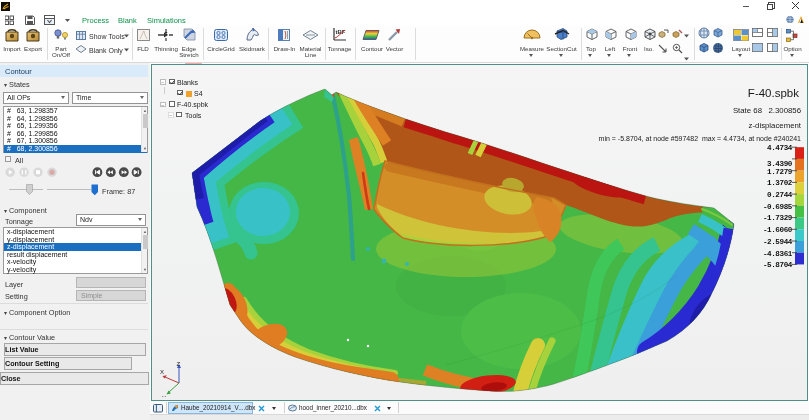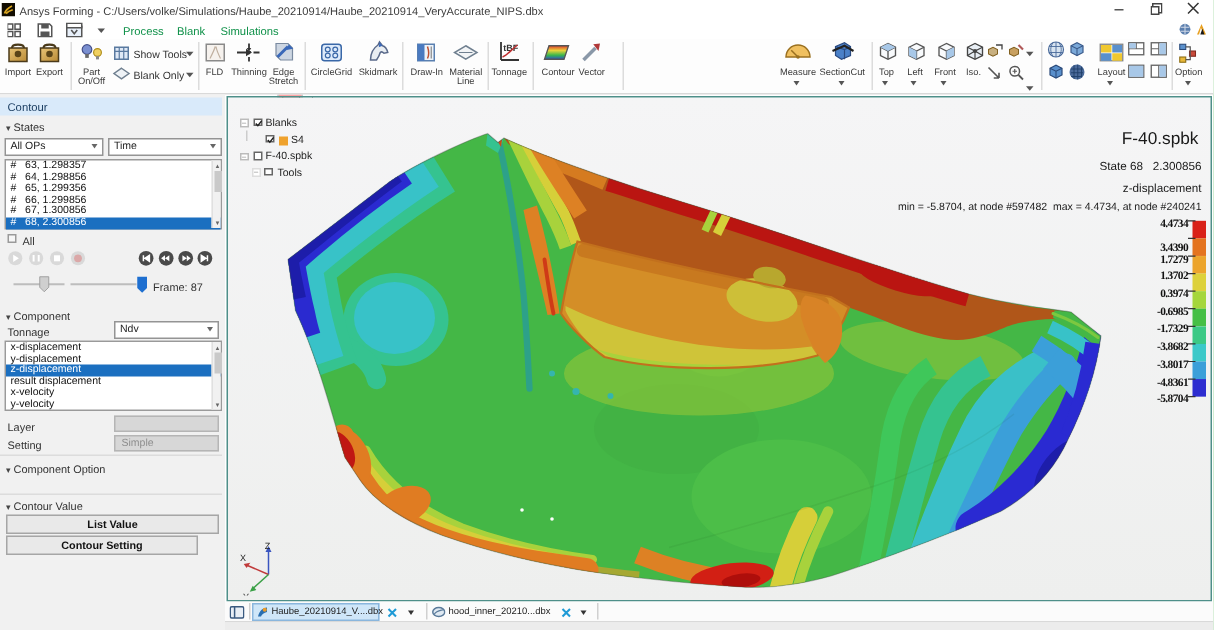--- a/index.html
+++ b/index.html
@@ -25,46 +25,45 @@
   #ctitle { left:0; top:2px; width:148px; height:12px; background:#d9eafa; font-size:7.5px; color:#1c3f63; padding:2px 0 0 5px; }
   .sect { position:absolute; font-size:7.3px; color:#333; }
   .chev { font-size:6px; color:#444; }
   .dd { position:absolute; background:#fff; border:1px solid #949494; font-size:7px; color:#222; padding-left:3px; }
   .dd .dc { position:absolute; right:3px; top:3px; width:0; height:0; border-left:2.5px solid transparent; border-right:2.5px solid transparent; border-top:3px solid #666; }
   .ddg { position:absolute; background:#d7d7d7; border:1px solid #b5b5b5; font-size:7px; color:#8e8e8e; padding-left:4px; }
   .lst { position:absolute; background:#fff; border:1px solid #9a9a9a; font-size:7px; color:#111; }
   .li { height:7.6px; line-height:7.6px; padding-left:3px; white-space:pre; }
   .sel { background:#1b6fc0; color:#fff; }
   .sbar { position:absolute; right:0; top:0; width:6px; background:#f1f1f1; border-left:1px solid #e0e0e0;}
-  .btn { position:absolute; background:#e9e9e9; border:1px solid #a6a6a6; font-size:7.2px; font-weight:bold; color:#111; text-align:center; }
+  .btn { position:absolute; background:#e9e9e9; border:1px solid #a6a6a6; font-size:7.2px; font-weight:bold; color:#111; text-align:left; }
   
   #vp { left:151px; top:64px; width:657px; height:337px; border:1.5px solid #4e8f89; background:linear-gradient(#f5f5f6,#eeefee); overflow:hidden; }
   #vpinner { position:absolute; left:-151px; top:-64px; width:809px; height:420px; }
   .tre { position:absolute; font-size:7px; color:#222; }
   .cb { position:absolute; width:5.5px; height:5.5px; border:1px solid #666; background:#fff; }
   .exp { position:absolute; width:5.5px; height:5.5px; border:1px solid #bbb; background:#fff; font-size:5px; line-height:4.5px; text-align:center; color:#777; }
   
   .leg { position:absolute; font-size:8.6px; color:#1a1a1a; white-space:pre; }
   
   #btabs { left:150px; top:401px; width:659px; height:13.5px; background:#fbfbfb; border-bottom:1px solid #d9d9d9;}
   #bstrip { left:150px; top:415px; width:659px; height:5px; background:#ececec; }
   .btab { position:absolute; font-size:6.3px; color:#222; }
-  .cl { position:absolute; right:18px; font-family:Liberation Serif, serif;
+  .cl { position:absolute; right:18px; font-family:Liberation Mono, monospace;
         font-size:7.6px; font-weight:bold; color:#111; letter-spacing:-0.4px; }
 </style>
 </head>
 <body>
 <div id="page">
 
   <div id="titlebar" class="abs"></div>
   <svg class="abs" style="left:1px;top:2px" width="9" height="9">
       <rect width="9" height="9" fill="#120d02"></rect>
       <path d="M2 7 C3 4 5 3 7 2 M3 7 C4.5 5.5 6 5 7.5 4.5" stroke="#d9a521" stroke-width="1.2" fill="none"></path>
     </svg>
-  <div id="titletxt" class="abs">Ansys Forming - C:/Users/volke/Simulations/Haube_20210914/Haube_20210914_VeryAccurate_NIPS.dbx</div>
   <div class="abs" style="left:742.5px;top:5.5px;width:6px;height:1.2px;background:#555"></div>
   <svg class="abs" style="left:767px;top:2px" width="8" height="8">
       <rect x="1.5" y="0.5" width="6" height="6" fill="none" stroke="#444" stroke-width="1"></rect>
       <rect x="0.5" y="2.5" width="5" height="5" fill="#fff" stroke="#444" stroke-width="1"></rect>
     </svg>
   <svg class="abs" style="left:791px;top:1px" width="9" height="9">
       <path d="M1 1 L8 8 M8 1 L1 8" stroke="#333" stroke-width="1"></path>
     </svg>
 
   <div id="tabrow" class="abs"></div>
@@ -432,20 +431,21 @@
   <div class="sect abs" style="left:5px;top:280px">Layer</div>
   <div class="ddg abs" style="left:76px;top:277px;width:70px;height:11px;line-height:9px"><span class="dc"></span></div>
   <div class="sect abs" style="left:5px;top:292px">Setting</div>
   <div class="ddg abs" style="left:76px;top:289.5px;width:70px;height:11px;line-height:9px">Simple</div>
   <div class="abs" style="left:0;top:303px;width:148px;height:1px;background:#dcdcdc"></div>
   <div class="sect abs" style="left:4px;top:308px"><span class="chev">▾</span> Component Option</div>
   <div class="abs" style="left:0;top:329px;width:148px;height:1px;background:#dcdcdc"></div>
   <div class="sect abs" style="left:4px;top:333px"><span class="chev">▾</span> Contour Value</div>
   <div class="btn abs" style="left:4px;top:343px;width:142px;height:12.5px;line-height:12px">List Value</div>
   <div class="btn abs" style="left:4px;top:357px;width:128px;height:12.5px;line-height:12px">Contour Setting</div>
+  <div class="btn abs" style="left:0px;top:371.5px;width:149px;height:13px;line-height:12.5px">Close</div>
 
   <div id="vp" class="abs">
     <div id="vpinner">
       <svg class="abs" style="left:0;top:0" width="809" height="420" id="hoodsvg">
         <defs>
           <clipPath id="hood">
             <path d="M191,172 L259,120 C280,106 312,92 324,88 L331,94 L335,91
               C352,99 395,116 455,134 C515,152 585,178 645,195
               C672,202 700,205 713,207 L733,223
               C730,246 722,270 711,292 C702,312 687,328 666,340
@@ -606,25 +606,25 @@
             <line x1="0" y1="83.3" x2="5" y2="83.3"></line>
           <line x1="0" y1="95.0" x2="5" y2="95.0"></line>
             <line x1="0" y1="106.7" x2="5" y2="106.7"></line>
           <line x1="0" y1="118.4" x2="5" y2="118.4"></line>
         </g>
       </svg>
       <div class="cl" style="top:143.0px">4.4734</div>
       <div class="cl" style="top:159px">3.4390</div>
       <div class="cl" style="top:166.5px">1.7279</div>
       <div class="cl" style="top:178.2px">1.3702</div>
-      <div class="cl" style="top:189.9px">0.3974</div>
+      <div class="cl" style="top:189.9px">0.2744</div>
       <div class="cl" style="top:201.6px">-0.6985</div>
       <div class="cl" style="top:213.4px">-1.7329</div>
-      <div class="cl" style="top:225.1px">-3.8682</div>
-      <div class="cl" style="top:236.8px">-3.8017</div>
+      <div class="cl" style="top:225.1px">-1.6060</div>
+      <div class="cl" style="top:236.8px">-2.5944</div>
       <div class="cl" style="top:248.5px">-4.8361</div>
       <div class="cl" style="top:260.2px">-5.8704</div>
 
       <svg class="abs" style="left:158px;top:360px" width="36" height="36">
         <line x1="20" y1="22" x2="20" y2="6" stroke="#3a55c0" stroke-width="1"></line>
         <path d="M20 3 l-2 4 h4 Z" fill="#3a55c0"></path>
         <line x1="20" y1="22" x2="6" y2="16" stroke="#c03a3a" stroke-width="1"></line>
         <path d="M3.5 15 l4.4 -0.8 l-2.5 3.4 Z" fill="#c03a3a"></path>
         <line x1="20" y1="22" x2="10" y2="31" stroke="#3aa046" stroke-width="1"></line>
         <path d="M7.5 33.5 l2 -4 l2.4 2.9 Z" fill="#3aa046"></path>

